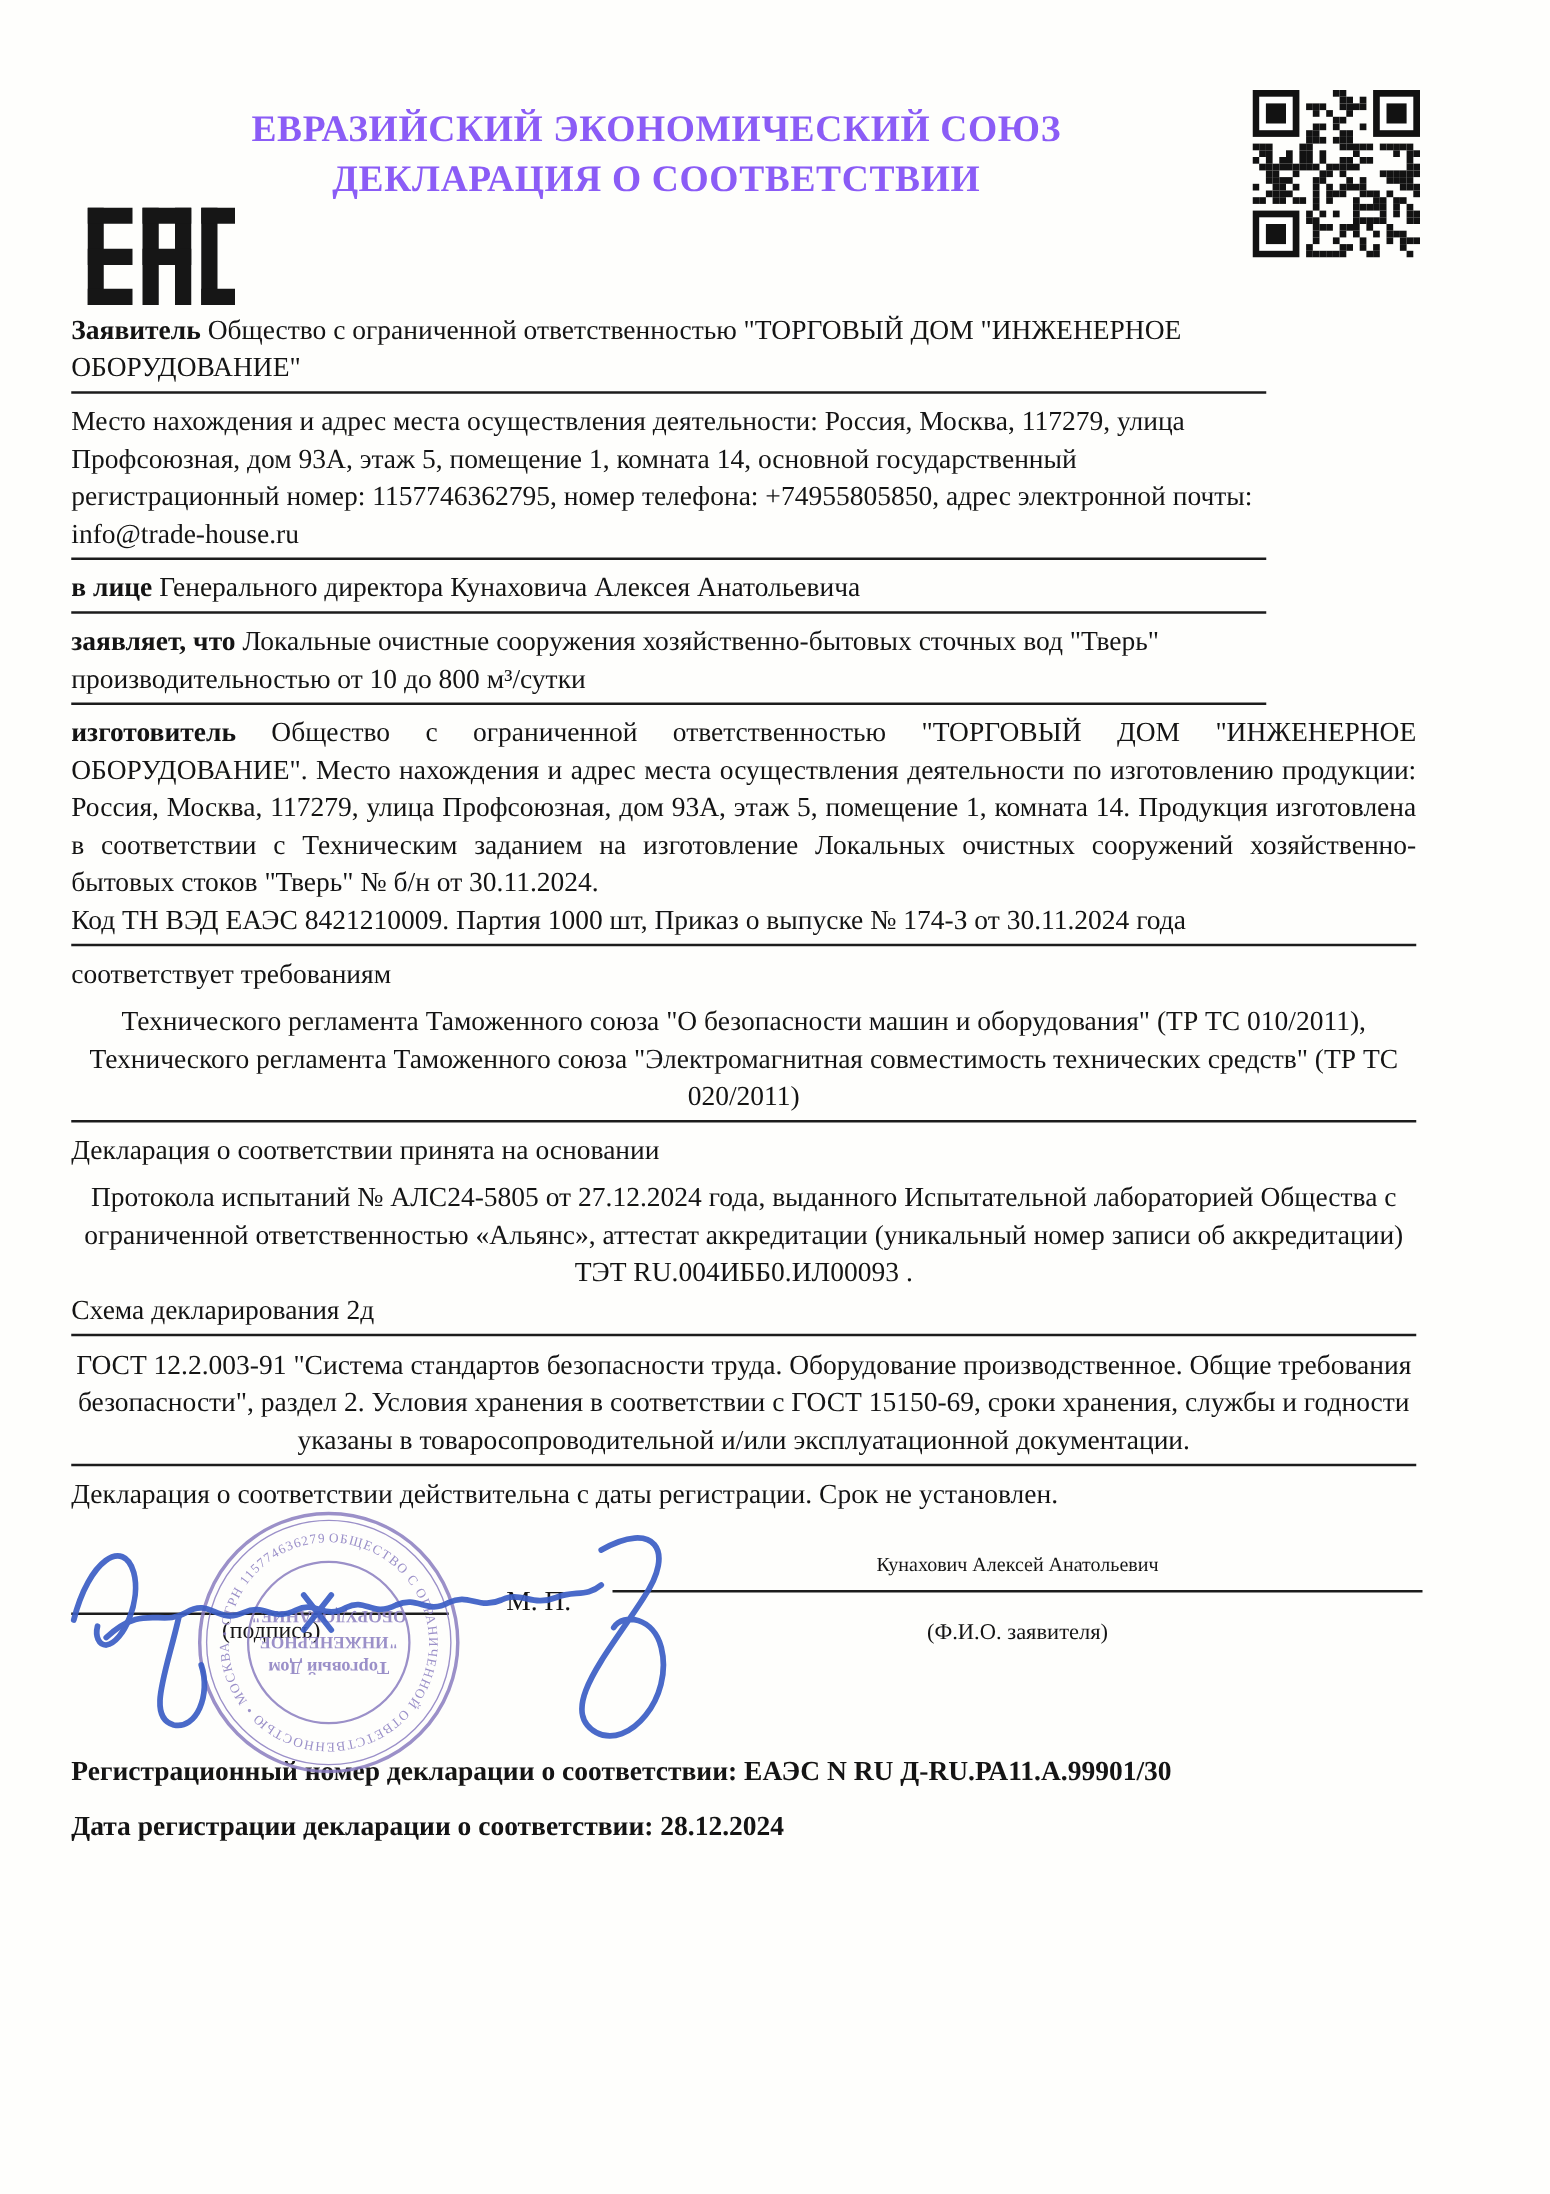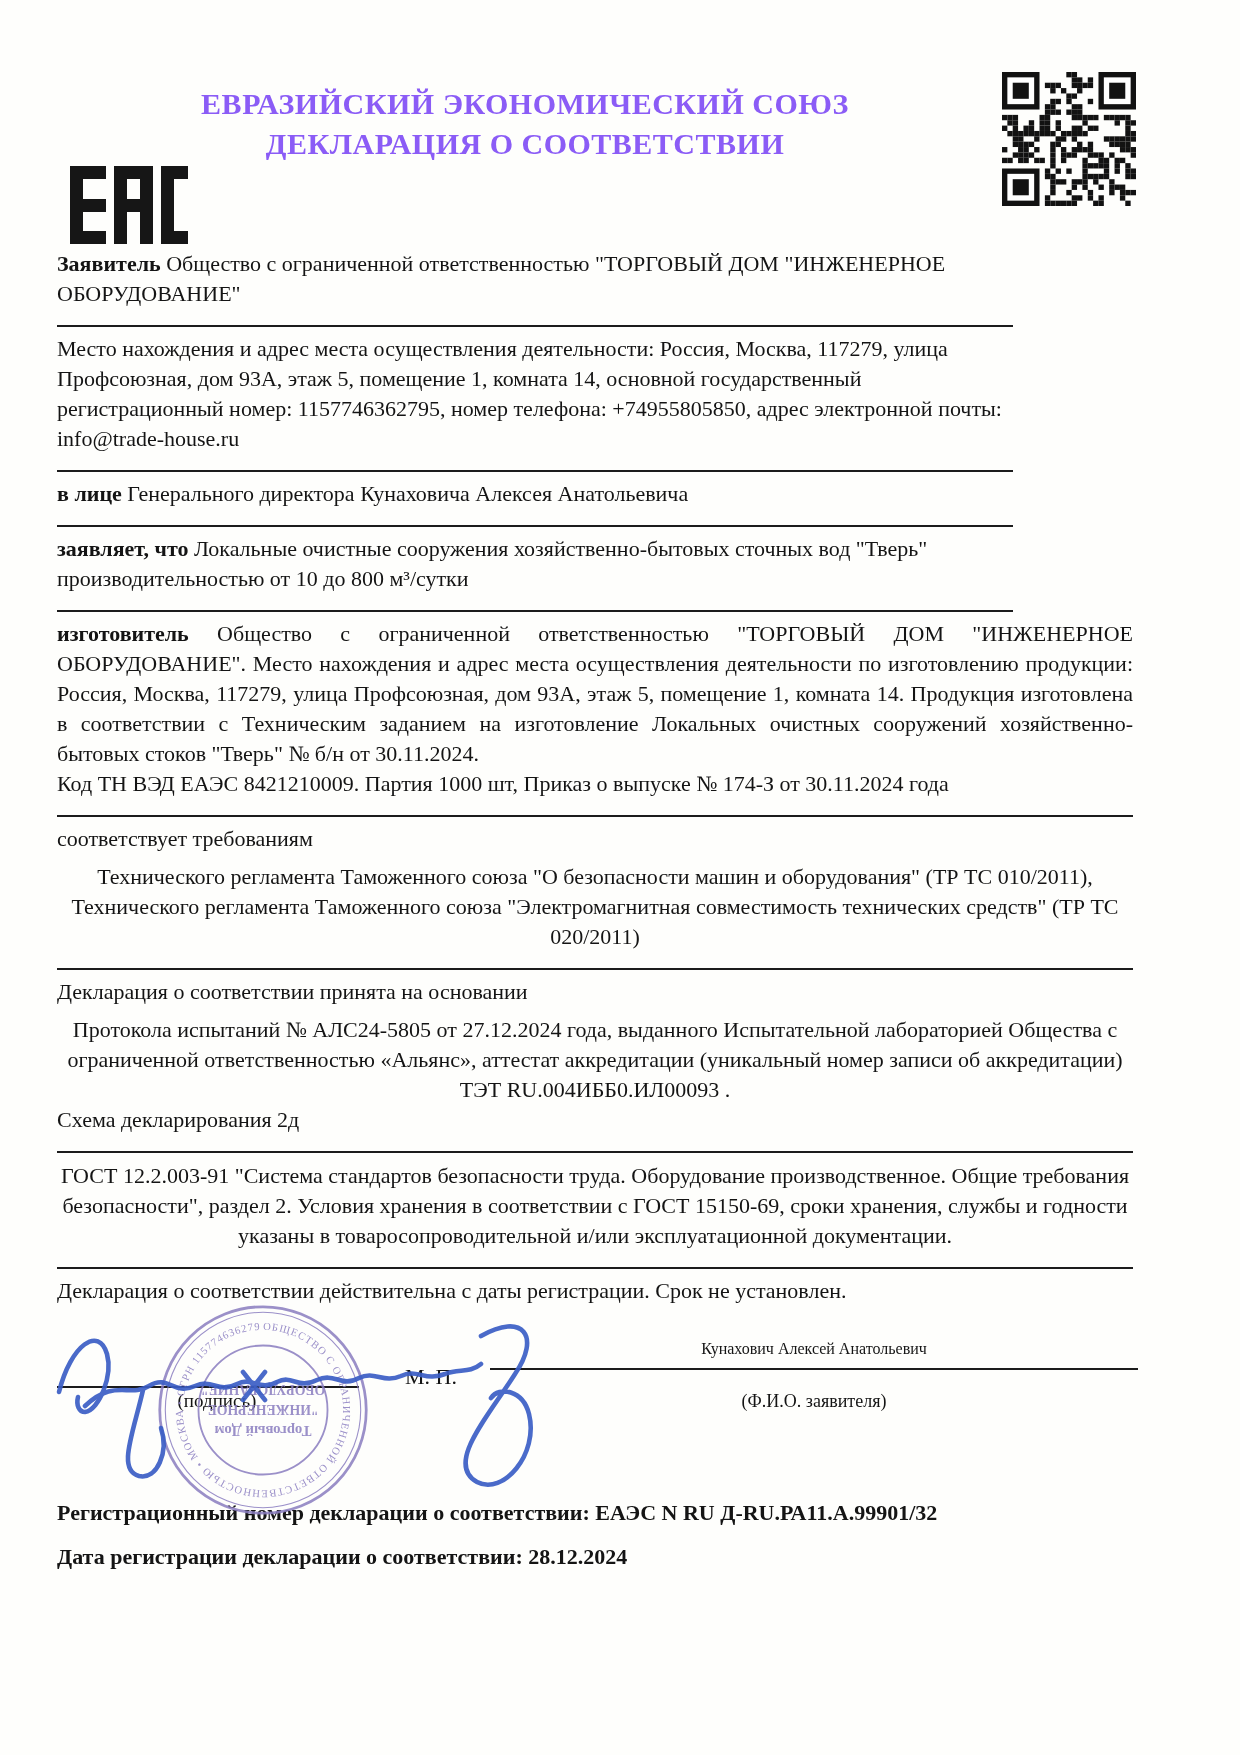--- a/index.html
+++ b/index.html
@@ -13,21 +13,21 @@
   }
   .doc-title{
     position:absolute;left:130px;top:84px;width:790px;
     text-align:center;font-weight:700;font-size:30px;line-height:40px;
     letter-spacing:.5px;color:#8b5cf6;
   }
   .eac-logo{position:absolute;left:70px;top:166px;width:118px;height:78px;}
   .qr{position:absolute;left:1002px;top:72px;width:134px;height:134px;}
   .content{position:absolute;left:57px;top:249px;width:1076px;}
   .content p{margin:0;font-size:22px;line-height:30px;}
-  .sec{border-bottom:2px solid #1c1c1c;padding-bottom:16px;margin-bottom:7px;}
+  .sec{border-bottom:2px solid #1c1c1c;padding-bottom:4px;margin-bottom:7px;}
   .narrow{width:956px;}
   .lead{font-weight:700;}
   .just{text-align:justify;}
   .headrow{font-weight:400;}
   .gap-top{margin-top:8px !important;text-align:center;}
   
   .sig-block{position:relative;height:152px;margin-top:14px;width:1076px;}
   .stamp{position:absolute;left:100px;top:-16px;width:212px;height:212px;z-index:5;opacity:.85;pointer-events:none;}
   .signature{position:absolute;left:-12px;top:-28px;width:560px;height:225px;z-index:6;pointer-events:none;}
   .sign-line{position:absolute;left:0;top:66px;width:302px;border-top:2px solid #1c1c1c;}
@@ -364,17 +364,17 @@
     <div class="sign-caption">(подпись)</div>
     <div class="mp">М. П.</div>
 
     <div class="name-group">
       <div class="name">Кунахович Алексей Анатольевич</div>
       <div class="name-caption">(Ф.И.О. заявителя)</div>
     </div>
   </div>
 
   <div class="footer-wrap">
-    <p class="footer-line"><span>Регистрационный номер декларации о соответствии:</span> <span>ЕАЭС N RU Д-RU.РА11.А.99901/32</span></p>
+    <p class="footer-line"><span>Регистрационный номер декларации о соответствии:</span> <span>ЕАЭС N RU Д-RU.РА11.А.99901/30</span></p>
     <p class="footer-line"><span>Дата регистрации декларации о соответствии:</span> <span>28.12.2024</span></p>
   </div>
 
 </div>
 
 </body></html>

